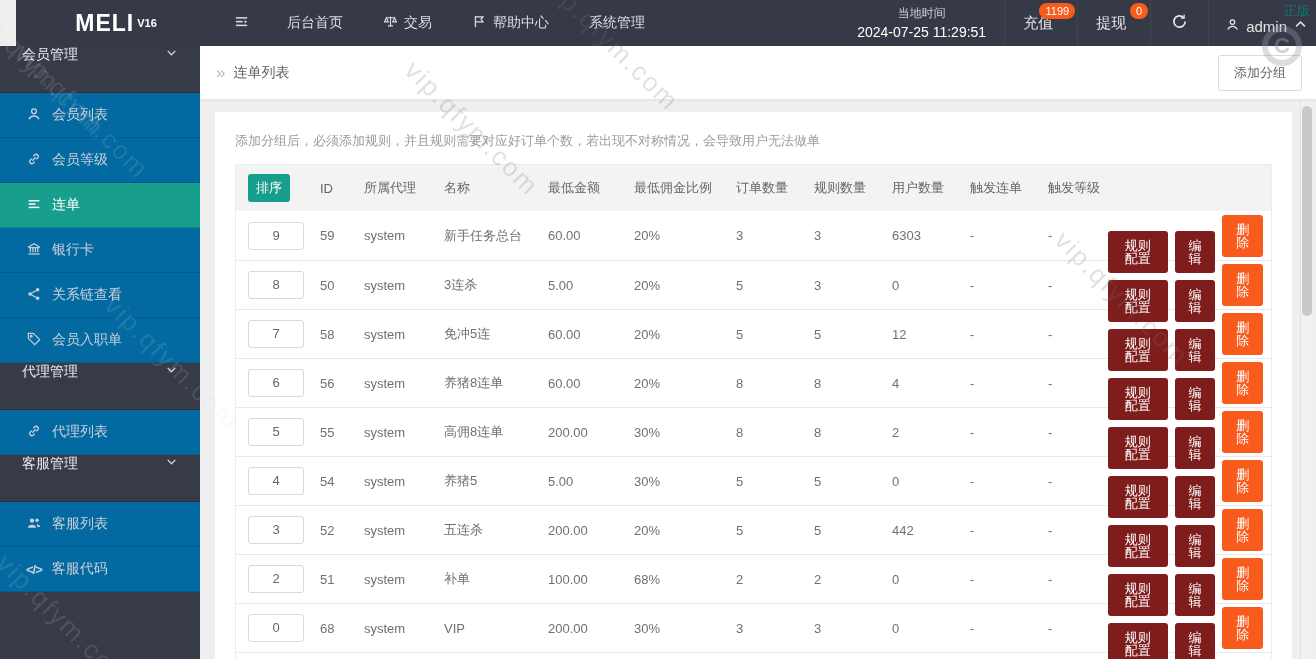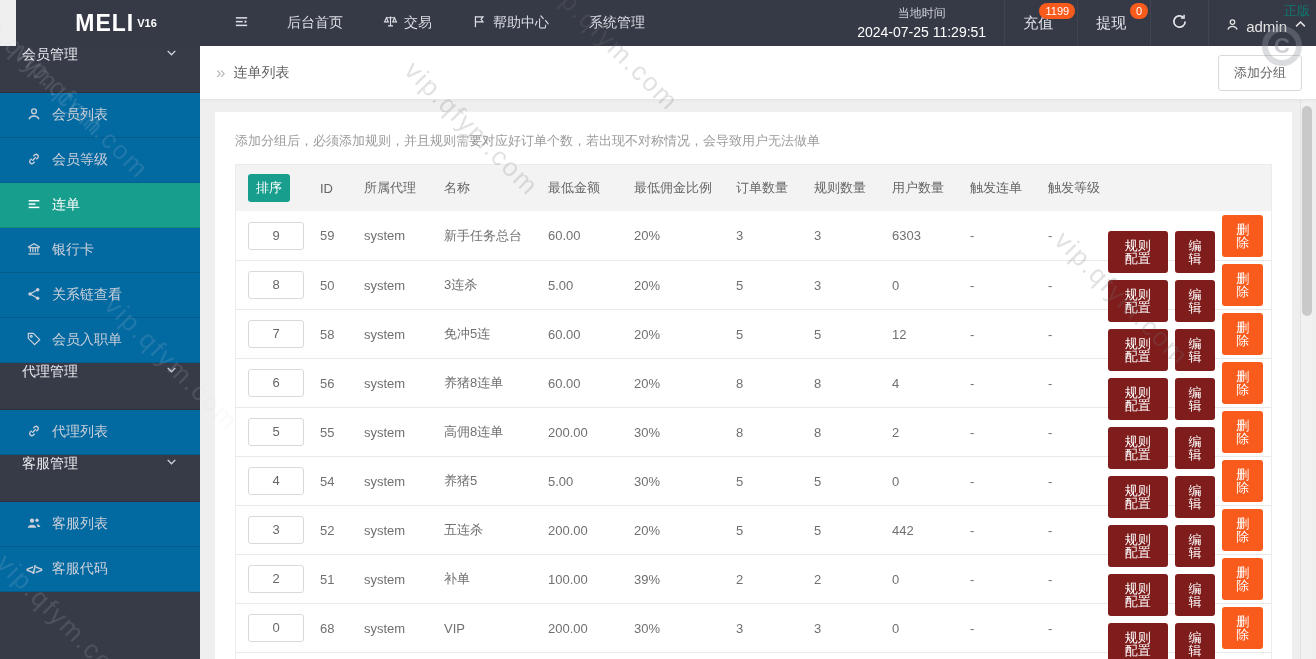--- a/index.html
+++ b/index.html
@@ -413,21 +413,21 @@
             </div>
           </div>
           <div class="trow">
             <div class="cell c-sort">
               <div class="sort-input">2</div>
             </div>
             <div class="cell c-id">51</div>
             <div class="cell c-agent">system</div>
             <div class="cell c-name">补单</div>
             <div class="cell c-amount">100.00</div>
-            <div class="cell c-comm">39%</div>
+            <div class="cell c-comm">68%</div>
             <div class="cell c-orders">2</div>
             <div class="cell c-rules">2</div>
             <div class="cell c-users">0</div>
             <div class="cell c-tchain">-</div>
             <div class="cell c-tlevel">-</div>
             <div class="c-actions">
               <button class="btn btn-teal">规则配置</button>
               <button class="btn btn-teal">编辑</button>
               <button class="btn btn-orange">删除</button>
             </div>

